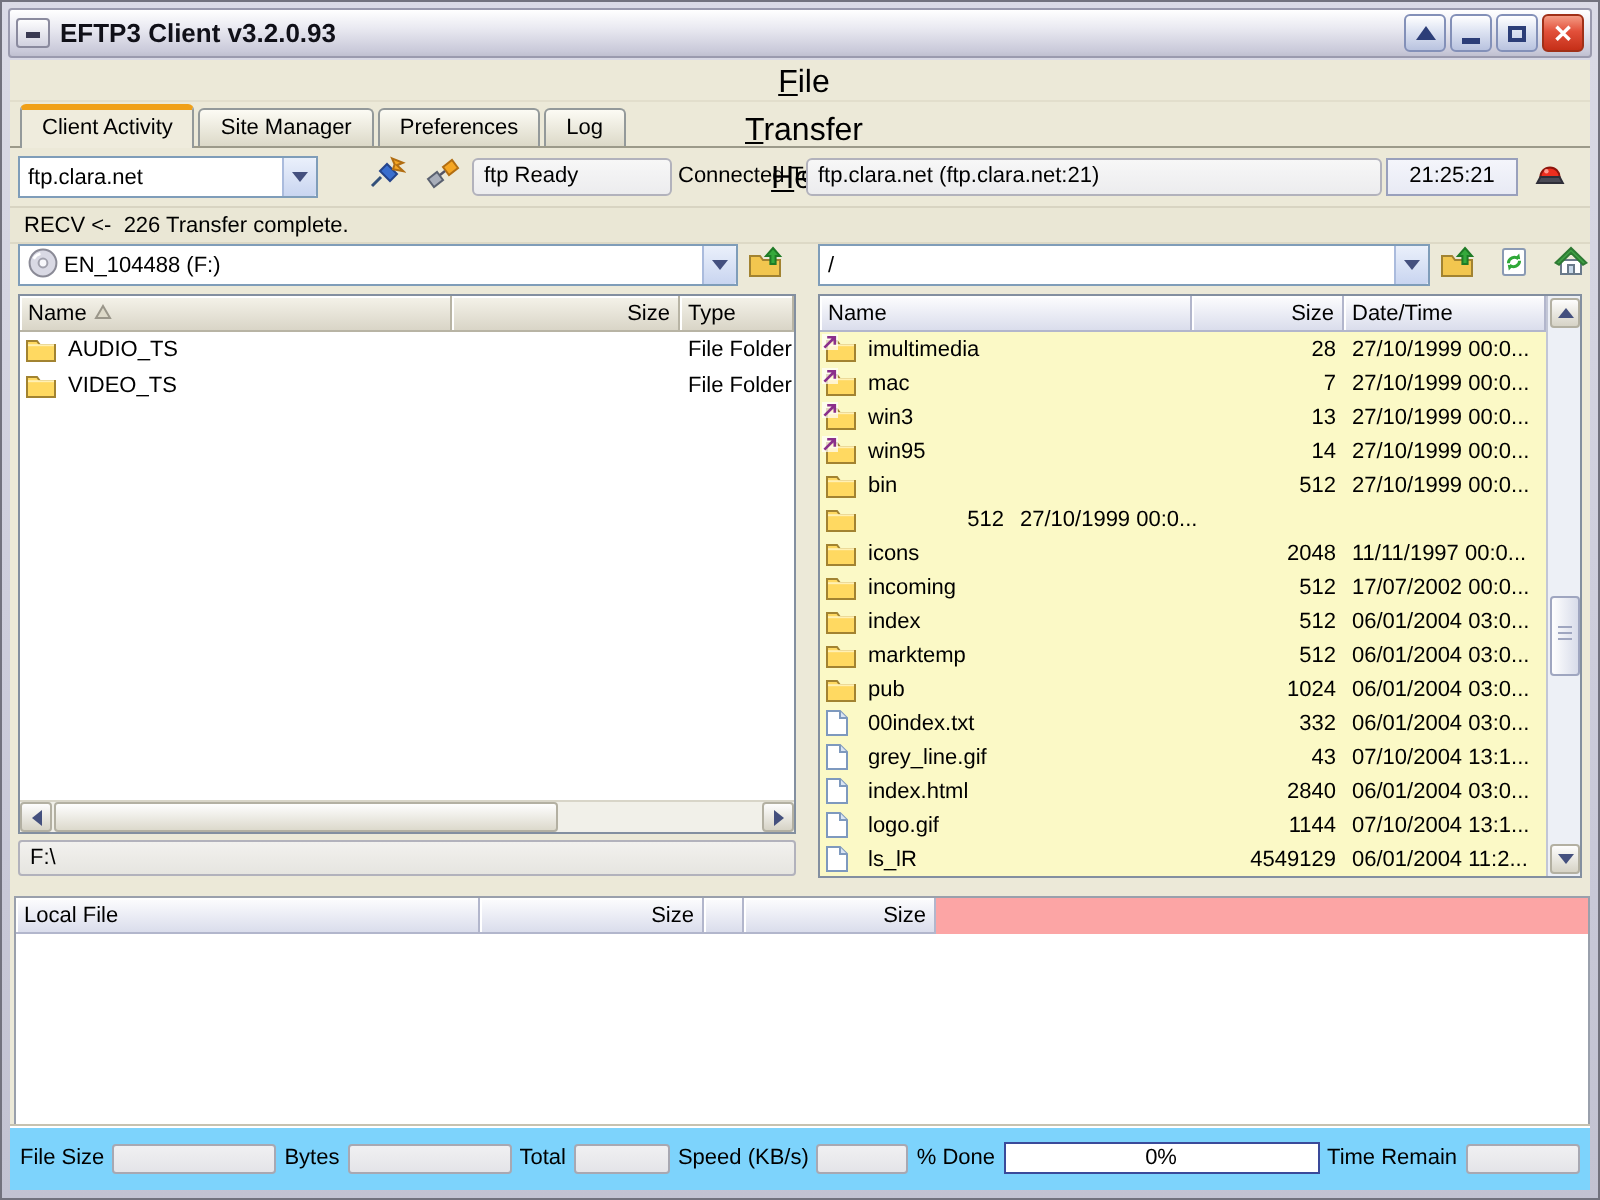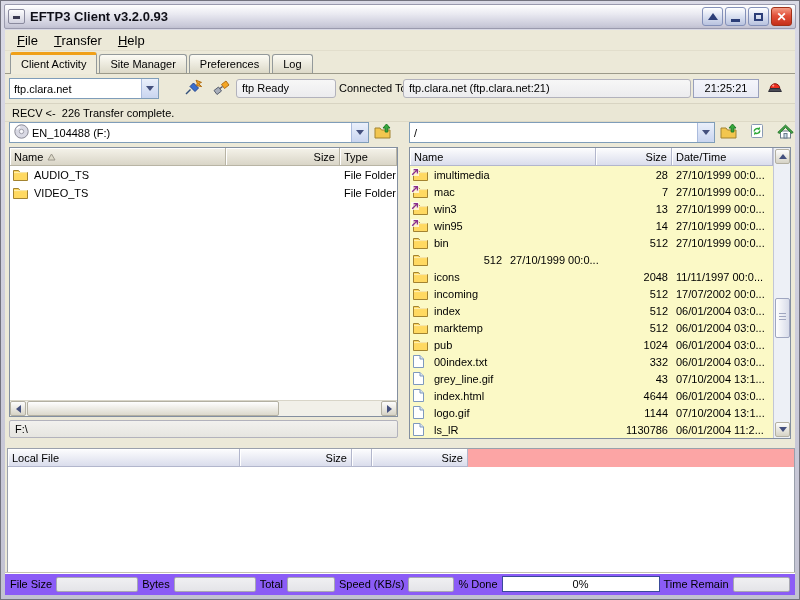--- a/index.html
+++ b/index.html
@@ -22,21 +22,21 @@
     display:flex;align-items:center;justify-content:center;}
   .g-up{width:0;height:0;border-left:5px solid transparent;border-right:5px solid transparent;
     border-bottom:7px solid #2C3E78;}
   .g-min{width:9px;height:3px;background:#2C3E78;margin-top:7px;}
   .g-max{width:9px;height:8px;border:2px solid #2C3E78;}
   .wbtn.close{background:linear-gradient(#F49C85,#E2503A 45%,#C52F18);border-color:#A03018;
     color:#fff;font-weight:bold;font-size:12px;line-height:1;}
   
   .client{position:absolute;left:4px;top:29px;right:4px;bottom:4px;background:#ECE9D8;}
   .menubar{position:absolute;left:0;top:0;right:0;height:21px;display:flex;align-items:center;
-    padding-left:4px;font-size:13px;border-bottom:1px solid #E2DECC;}
+    padding-left:4px;font-size:16px;border-bottom:1px solid #E2DECC;flex-direction:column;}
   .menuitem{padding:3px 8px;color:#000;}
   .tabstrip{position:absolute;left:0;top:22px;right:0;height:22px;display:flex;gap:2px;
     align-items:flex-end;padding-left:5px;border-bottom:1px solid #9C9A8A;}
   .tab{height:19px;padding:3px 10px 0;font-size:11px;color:#000;white-space:nowrap;
     background:linear-gradient(#FCFBF4,#DCD9C8);border:1px solid #93999A;border-bottom:none;
     border-radius:3px 3px 0 0;}
   .tab.active{height:22px;margin-bottom:-1px;background:#EFECDD;border-top:3px solid #F0A018;
     padding-top:3px;z-index:2;}
   
   .toolbar{position:absolute;left:0;top:45px;right:0;height:27px;}
@@ -109,21 +109,21 @@
   .vdown{position:absolute;bottom:0;left:0;}
   .pathbar{position:absolute;left:4px;top:390px;width:389px;height:18px;font-size:11px;
     padding:2px 5px;background:linear-gradient(#F2F1EE,#E6E5E0);border:1px solid #B2B2BC;
     border-radius:2px;white-space:nowrap;}
   
   .queue{position:absolute;left:2px;top:418px;width:788px;height:125px;background:#fca5a5;
     border:1px solid #9AA0AC;}
   .queue .hdr{height:18px;}
   .qbody{position:absolute;left:0;right:0;top:18px;bottom:0;background:#fff;}
   
-  .bottombar{position:absolute;left:0;right:0;bottom:0;height:23px;background:#8b5cf6;
+  .bottombar{position:absolute;left:0;right:0;bottom:0;height:33px;background:#7dd3fc;
     border-top:1px solid #C6C2B0;box-shadow:inset 0 1px 0 #FFFFFF;display:flex;
     align-items:center;gap:4px;padding:0 5px;font-size:11px;white-space:nowrap;}
   .sfield{height:15px;background:linear-gradient(#F0F0F2,#E4E4E8);border:1px solid #A8A8B2;
     border-radius:2px;flex:0 0 auto;}
   .progress{height:16px;flex:0 0 158px;border:1px solid #3A4A9A;background:#fff;
     text-align:center;font-size:11px;line-height:14px;color:#000;}
 </style>
 </head>
 <body>
 
@@ -458,21 +458,21 @@
             <span class="fcell" style="flex:1;">07/10/2004 13:1...</span>
           </div>
           <div class="frow">
             <span class="icn">
               <svg width="11" height="13" viewBox="0 0 11 13">
                 <path d="M0.5 0.5h6.5l3.5 3.5v8.5H0.5z" fill="#FFFFFF" stroke="#7E99BE"></path>
                 <path d="M7 0.5V4h3.5" fill="#D9E4F3" stroke="#7E99BE"></path>
               </svg>
             </span>
             <span class="fcell" style="width:166px;">index.html</span>
-            <span class="fcell r" style="width:76px;">4644</span>
+            <span class="fcell r" style="width:76px;">2840</span>
             <span class="fcell" style="flex:1;">06/01/2004 03:0...</span>
           </div>
           <div class="frow">
             <span class="icn">
               <svg width="11" height="13" viewBox="0 0 11 13">
                 <path d="M0.5 0.5h6.5l3.5 3.5v8.5H0.5z" fill="#FFFFFF" stroke="#7E99BE"></path>
                 <path d="M7 0.5V4h3.5" fill="#D9E4F3" stroke="#7E99BE"></path>
               </svg>
             </span>
             <span class="fcell" style="width:166px;">logo.gif</span>
@@ -480,21 +480,21 @@
             <span class="fcell" style="flex:1;">07/10/2004 13:1...</span>
           </div>
           <div class="frow">
             <span class="icn">
               <svg width="11" height="13" viewBox="0 0 11 13">
                 <path d="M0.5 0.5h6.5l3.5 3.5v8.5H0.5z" fill="#FFFFFF" stroke="#7E99BE"></path>
                 <path d="M7 0.5V4h3.5" fill="#D9E4F3" stroke="#7E99BE"></path>
               </svg>
             </span>
             <span class="fcell" style="width:166px;">ls_lR</span>
-            <span class="fcell r" style="width:76px;">1130786</span>
+            <span class="fcell r" style="width:76px;">4549129</span>
             <span class="fcell" style="flex:1;">06/01/2004 11:2...</span>
           </div>
         </div>
       <div class="vscroll">
         <div class="sbtn">
             <span class="tri-u"></span>
           </div>
         <div class="vthumb">
             <i></i>
           </div>

